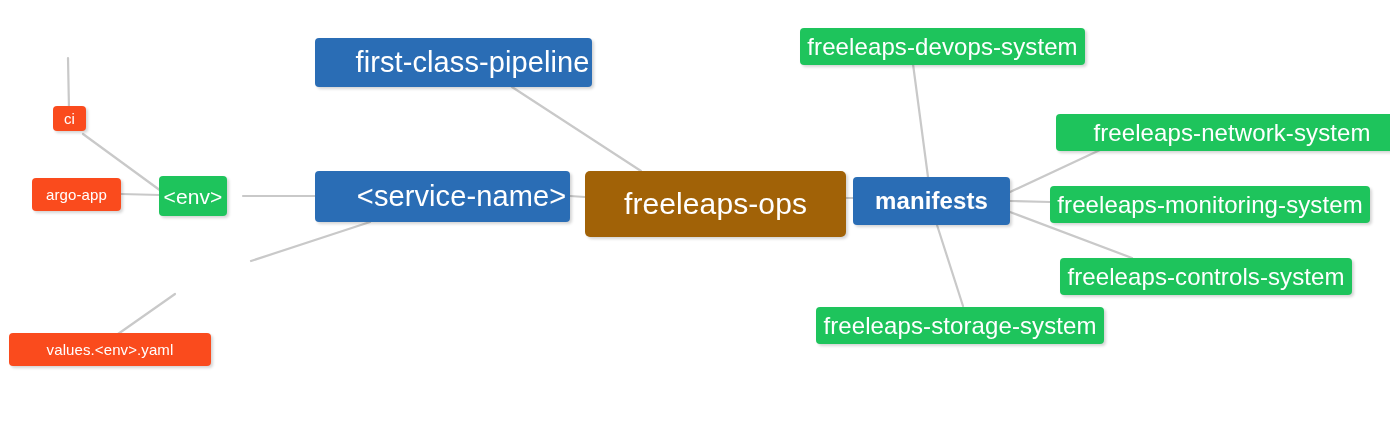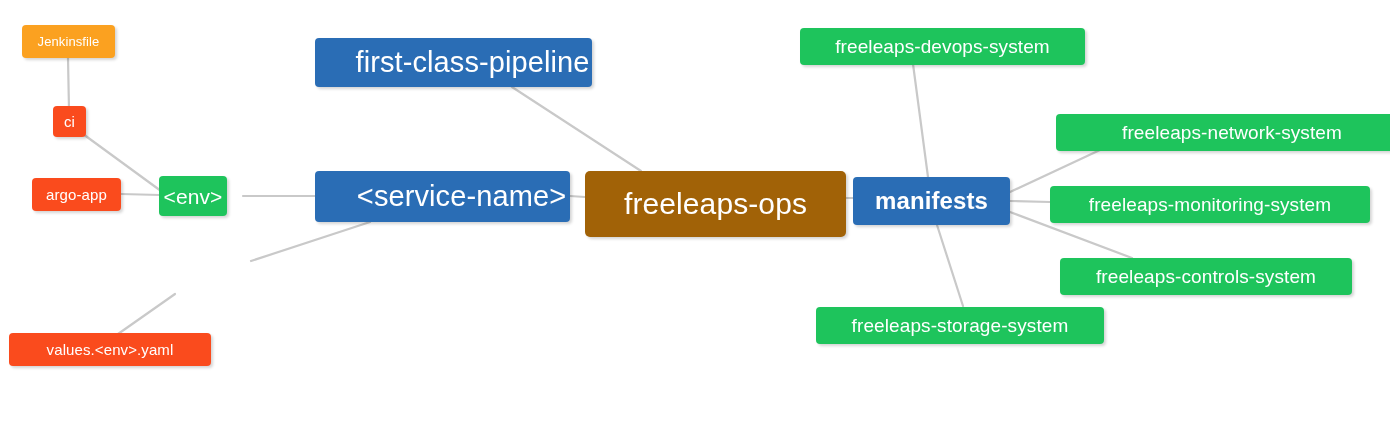--- a/index.html
+++ b/index.html
@@ -46,21 +46,21 @@
     border-radius: 5px;
   }
   .node-blue { background: #2a6db5; }
   .node-green { background: #1ec45c; }
   .node-orange { background: #fba120; }
   .node-red { background: #fa4b1d; }
 
   .sz-xl { font-size: 29px; padding-left: 48px; }
   .sz-lg { font-size: 24px; }
   .sz-md { font-size: 21px; }
-  .sz-sm { font-size: 19px; }
+  .sz-sm { font-size: 24px; }
   .sz-xs { font-size: 15px; }
   .sz-xxs { font-size: 13px; }
 </style>
 </head>
 <body>
 
 <div id="mindmap-canvas">
 
   <svg id="edge-layer" viewBox="0 0 1390 421" width="1390" height="421" xmlns="http://www.w3.org/2000/svg">
     <g stroke="#c9c9c9" stroke-width="2.2" fill="none" stroke-linecap="round">
@@ -74,25 +74,22 @@
       <line x1="570" y1="196" x2="585" y2="197"></line>
       <line x1="846" y1="198" x2="853" y2="198"></line>
       <line x1="928" y1="177" x2="913" y2="64"></line>
       <line x1="1010" y1="192" x2="1100" y2="150"></line>
       <line x1="1010" y1="201" x2="1050" y2="202"></line>
       <line x1="1010" y1="212" x2="1132" y2="258"></line>
       <line x1="937" y1="225" x2="963" y2="306"></line>
     </g>
   </svg>
 
-  <div class="node node-orange sz-xxs" style="left:22px; top:25px; width:93px; height:33px;">
-    <span>Jenkinsfile</span>
-  </div>
 
-  <div class="node node-red sz-xs" style="left:53px; top:106px; width:33px; height:31px;">
+  <div class="node node-red sz-xs" style="left:53px; top:106px; width:33px; height:25px;">
     <span>ci</span>
   </div>
 
   <div class="node node-red sz-xs" style="left:32px; top:178px; width:89px; height:33px;">
     <span>argo-app</span>
   </div>
 
   <div class="node node-green sz-md" style="left:159px; top:176px; width:68px; height:40px;">
     <span>&lt;env&gt;</span>
   </div>

